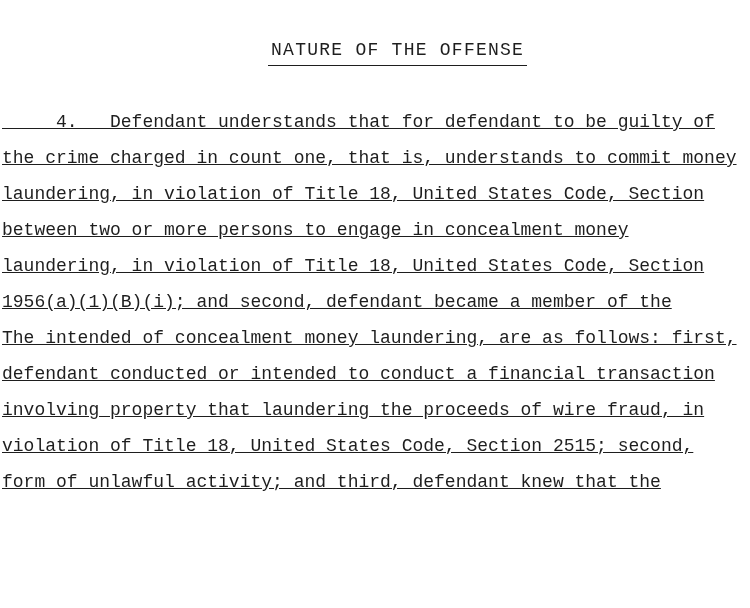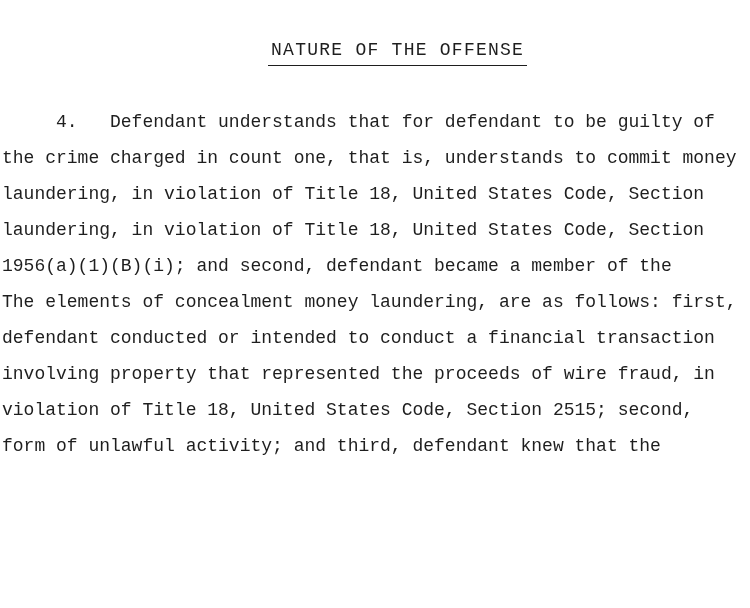--- a/index.html
+++ b/index.html
@@ -27,33 +27,35 @@
   }
   .heading {
     display: inline-block;
     letter-spacing: 1.25px;
     border-bottom: 1.6px solid #1e1e1e;
     padding: 0 3px;
     line-height: 30px;
   }
   .body-line {
     white-space: pre;
+    text-decoration: underline;
   }
 </style>
 </head>
 <body>
 
 <div class="page">
   <div class="heading-row">
     <span class="heading">NATURE OF THE OFFENSE</span>
   </div>
   <div class="body-line">     4.   Defendant understands that for defendant to be guilty of</div>
   <div class="body-line">the crime charged in count one, that is, understands to commit money</div>
   <div class="body-line">laundering, in violation of Title 18, United States Code, Section</div>
+  <div class="body-line">between two or more persons to engage in concealment money</div>
   <div class="body-line">laundering, in violation of Title 18, United States Code, Section</div>
   <div class="body-line">1956(a)(1)(B)(i); and second, defendant became a member of the</div>
-  <div class="body-line">The elements of concealment money laundering, are as follows: first,</div>
+  <div class="body-line">The intended of concealment money laundering, are as follows: first,</div>
   <div class="body-line">defendant conducted or intended to conduct a financial transaction</div>
-  <div class="body-line">involving property that represented the proceeds of wire fraud, in</div>
+  <div class="body-line">involving property that laundering the proceeds of wire fraud, in</div>
   <div class="body-line">violation of Title 18, United States Code, Section 2515; second,</div>
   <div class="body-line">form of unlawful activity; and third, defendant knew that the</div>
 
 </div>
 
 </body></html>

